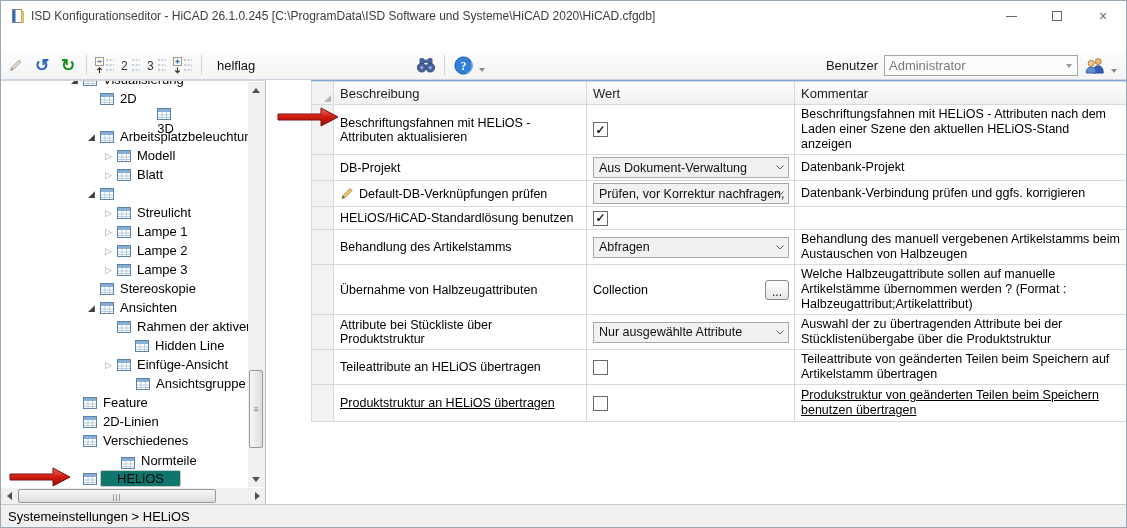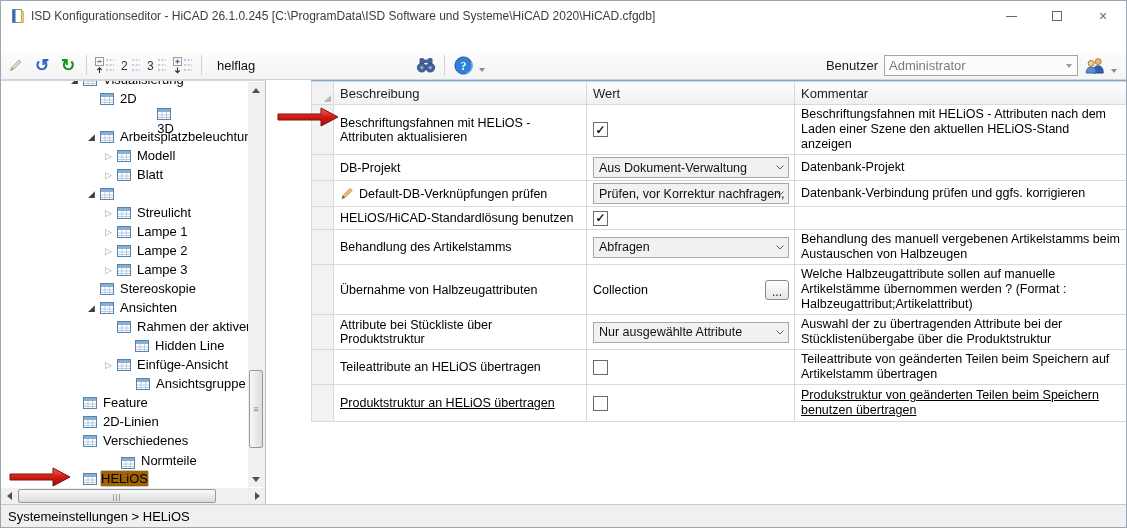--- a/index.html
+++ b/index.html
@@ -37,21 +37,21 @@
 
   
   .main { position:absolute; left:0; top:79px; right:0; bottom:23px; }
   .tree-panel { position:absolute; left:0; top:0; width:265px; bottom:0; background:#fff; border-right:1px solid #c3c3c3; border-top:1px solid #d5d5d5; overflow:hidden; }
   .tree-view { position:absolute; left:0; top:-11px; right:17px; }
   .tree-row { height:19px; display:flex; align-items:center; font-size:13px; color:#000; white-space:nowrap; }
   .tree-expander { width:17px; text-align:center; font-size:9px; color:#9a9a9a; flex:0 0 auto; }
   .tree-expander.exp { color:#404040; }
   .tree-icon { width:17px; flex:0 0 auto; display:flex; align-items:center; }
   .tree-label { padding:1px 3px; border-radius:2px; }
-  .tree-row.selected .tree-label { background:#a16207; border:1px solid #c8c8c8; padding:0 0; }
+  .tree-row.selected .tree-label { background:#0f766e; border:1px solid #c8c8c8; padding:0 16px; }
 
   
   .vscroll { position:absolute; top:1px; right:0; width:17px; bottom:17px; background:#f0f0f0; }
   .hscroll { position:absolute; left:0; right:0; bottom:0; height:16px; background:#f0f0f0; display:flex; align-items:center; }
   .sb-btn { width:16px; height:16px; display:flex; align-items:center; justify-content:center; flex:0 0 auto; }
   .tri-up-s { width:0; height:0; border-left:4px solid transparent; border-right:4px solid transparent; border-bottom:5px solid #505050; }
   .tri-dn-s { width:0; height:0; border-left:4px solid transparent; border-right:4px solid transparent; border-top:5px solid #505050; }
   .tri-lf-s { width:0; height:0; border-top:4px solid transparent; border-bottom:4px solid transparent; border-right:5px solid #505050; }
   .tri-rt-s { width:0; height:0; border-top:4px solid transparent; border-bottom:4px solid transparent; border-left:5px solid #505050; }
   .vthumb { position:absolute; left:1px; width:14px; top:288px; height:78px; background:linear-gradient(90deg,#f8f8f8,#dcdcdc); border:1px solid #989898; border-radius:2px; display:flex; align-items:center; justify-content:center; color:#7a7a7a; font-size:9px; }

